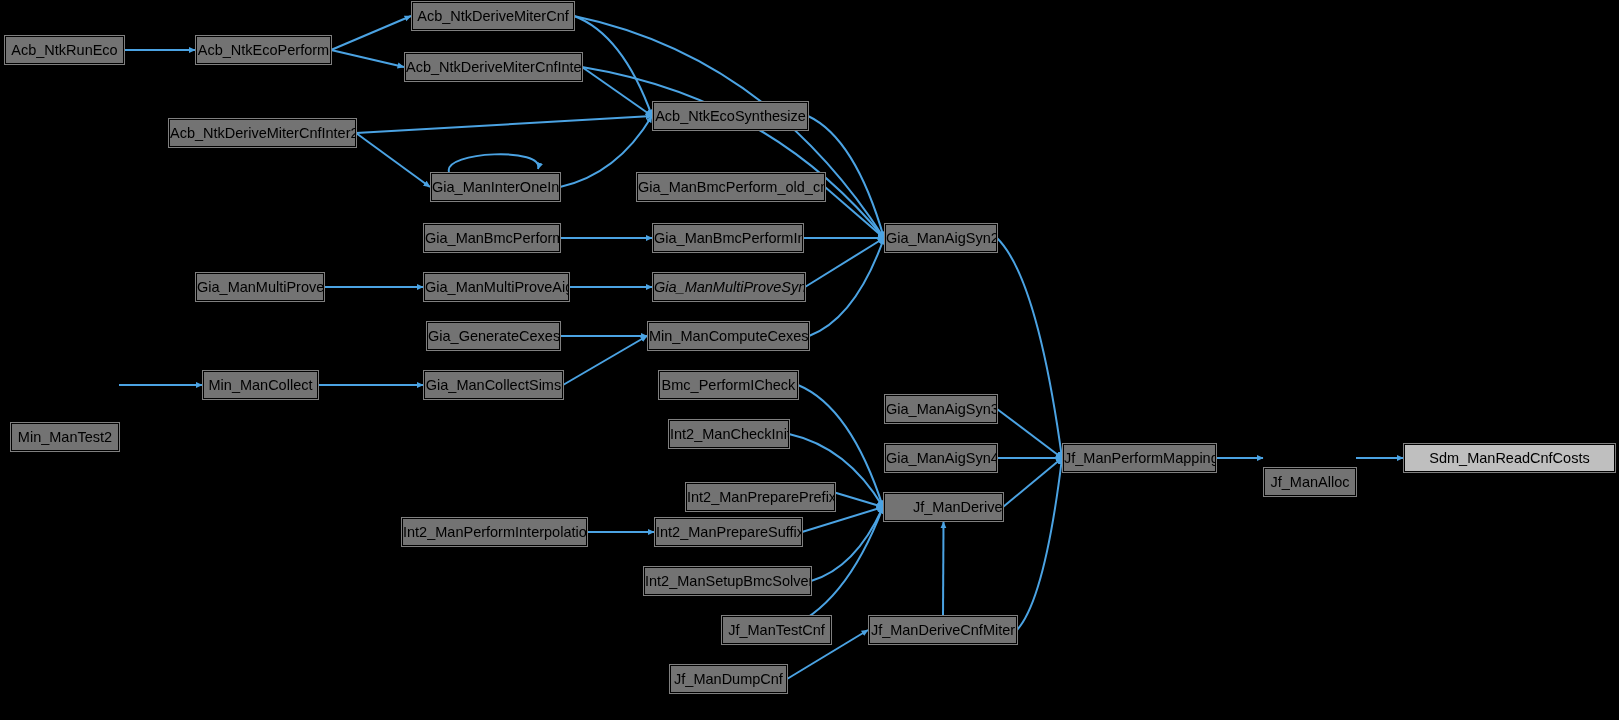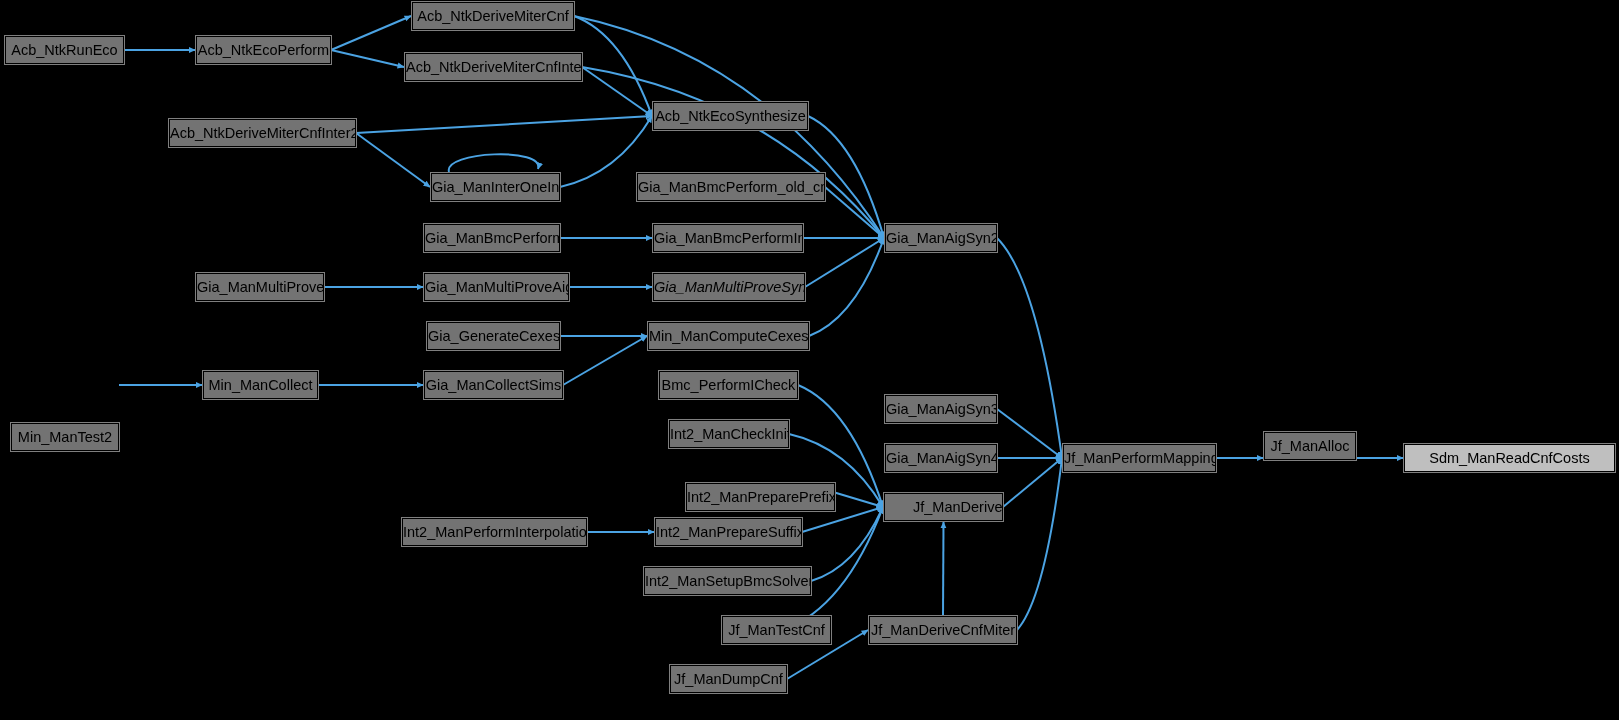--- a/index.html
+++ b/index.html
@@ -269,20 +269,20 @@
       </div>
       <div class="node" style="left: 884px; top: 493px; width: 119px; padding-left: 28px;">
         <span class="lbl">Jf_ManDeriveCnf</span>
       </div>
       <div class="node" style="left: 869px; top: 616px; width: 148px;">
         <span class="lbl">Jf_ManDeriveCnfMiter</span>
       </div>
       <div class="node" style="left: 1063px; top: 444px; width: 153px;">
         <span class="lbl">Jf_ManPerformMapping</span>
       </div>
-      <div class="node" style="left: 1264px; top: 432px; width: 92px;">
+      <div class="node" style="left: 1264px; top: 468px; width: 92px;">
         <span class="lbl">Jf_ManAlloc</span>
       </div>
       <div class="node current" style="left: 1404px; top: 444px; width: 211px;">
         <span class="lbl">Sdm_ManReadCnfCosts</span>
       </div>
     </div>
 </div>
 
 </body></html>

